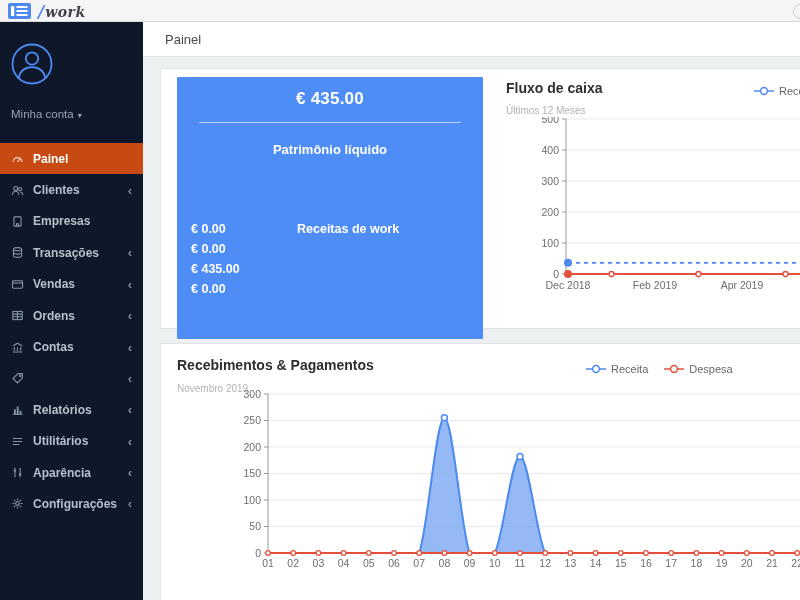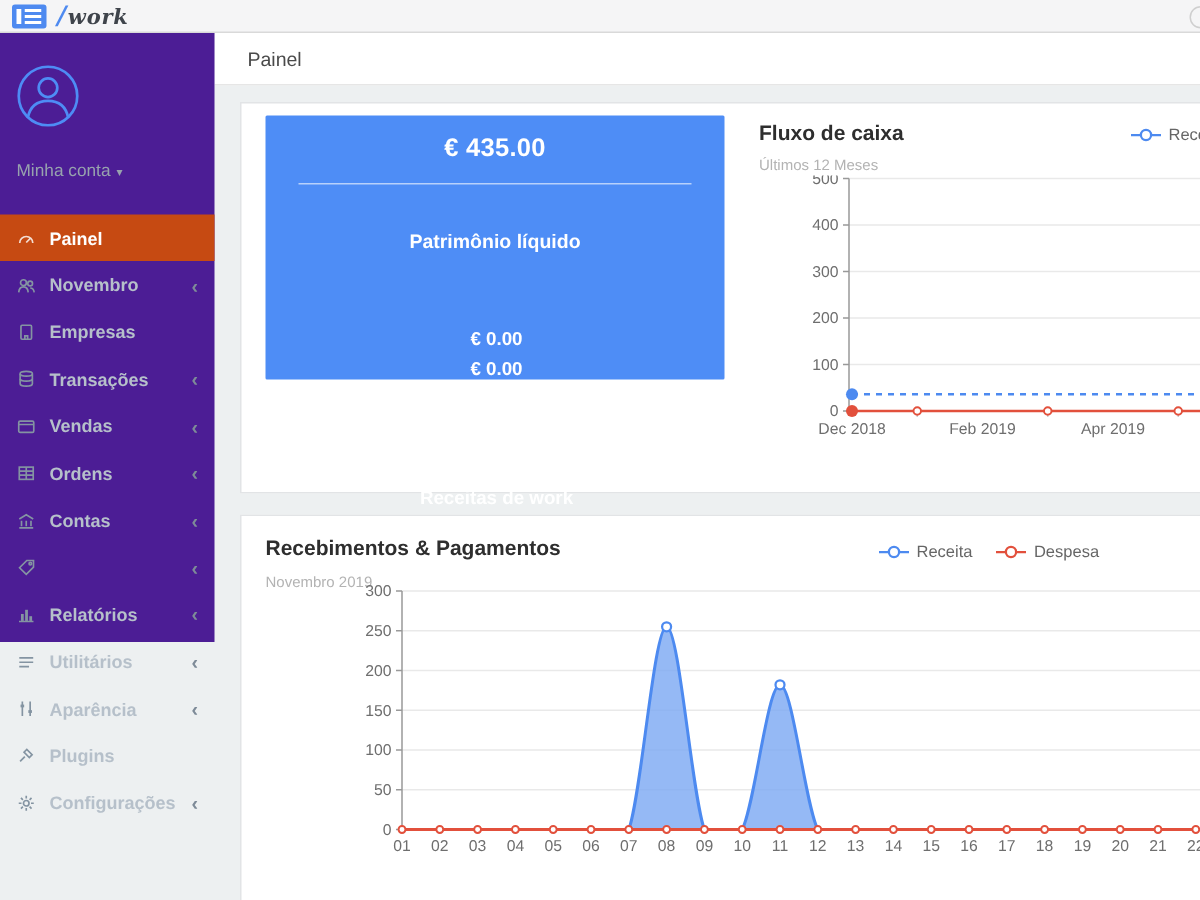--- a/index.html
+++ b/index.html
@@ -13,21 +13,21 @@
   .toggle{position:absolute;left:8px;top:3px;width:23px;height:16px;background:#4e8af0;
     border:none;border-radius:2px;padding:0;cursor:pointer;}
   .logo{position:absolute;left:38px;top:0;height:38px;line-height:22px;
     font-family:"DejaVu Serif","Liberation Serif",serif;font-style:italic;font-weight:bold;}
   .logo .slash{color:#4e8af0;font-size:17px;margin-right:1px;}
   .logo .word{color:#3f444b;font-size:14px;letter-spacing:.5px;}
   .hdr-avatar{position:absolute;right:-8px;top:4px;width:15px;height:15px;border-radius:50%;
     border:1.5px solid #cfcfcf;background:#f5f5f6;}
 
   
-  .sidebar{position:absolute;left:0;top:22px;width:143px;height:406px;background:#4c1d95;z-index:20;}
+  .sidebar{position:absolute;left:0;top:22px;width:143px;height:578px;background:#0f172a;z-index:20;}
   .avatar{position:absolute;left:10px;top:20px;width:44px;height:44px;}
   .account{position:absolute;left:11px;top:86px;font-size:11.5px;color:#97a2ae;cursor:pointer;}
   .account .caret{font-size:8px;margin-left:4px;color:#97a2ae;}
   .menu{position:absolute;left:0;top:121px;right:0;}
   .mitem{display:flex;align-items:center;height:31.4px;padding:0 11px;color:#b6c0ca;
     font-size:12px;font-weight:bold;cursor:pointer;text-decoration:none;}
   .mitem .mi{width:13px;height:13px;margin-right:9px;color:#8494a2;flex:0 0 13px;}
   .mitem .mi *{stroke:currentColor;fill:none;stroke-width:1.2;}
   .mitem .mi .f{fill:currentColor;stroke:none;}
   .mitem .chev{margin-left:auto;color:#7e8b98;font-size:13px;line-height:1;}
@@ -37,27 +37,27 @@
   
   .crumbbar{position:absolute;left:143px;top:22px;width:657px;height:35px;background:#fff;
     border-bottom:1px solid #e6e6e6;z-index:5;}
   .crumb{position:absolute;left:22px;top:0;line-height:35px;font-size:13px;color:#4a4a4a;}
 
   .card{position:absolute;background:#fff;border:1px solid #e2e4e6;}
   .card1{left:160px;top:68px;width:700px;height:261px;}
   .card2{left:160px;top:343px;width:700px;height:290px;}
 
   
-  .bluepanel{position:absolute;left:16px;top:8px;width:306px;height:176px;background:#4e8df6;
+  .bluepanel{position:absolute;left:16px;top:8px;width:306px;height:262px;background:#4e8df6;
     border-radius:1px;color:#fff;}
   .bp-total{padding-top:12px;text-align:center;font-size:17px;font-weight:bold;letter-spacing:.2px;}
   .bp-hr{border:none;border-top:1px solid rgba(255,255,255,.6);margin:13px 22px 0 22px;}
-  .bp-title{margin-top:30px;text-align:center;font-size:13px;font-weight:bold;}
+  .bp-title{margin-top:19px;text-align:center;font-size:13px;font-weight:bold;}
   .bp-rows{position:absolute;left:14px;right:12px;top:142px;}
-  .bp-row{display:flex;height:20px;align-items:center;font-size:12.5px;font-weight:bold;flex-direction:column;}
+  .bp-row{display:flex;height:20px;align-items:center;font-size:12.5px;font-weight:bold;}
   .bp-val{flex:0 0 106px;}
   .bp-lab{flex:1;}
 
   
   .ctitle{font-size:14px;font-weight:bold;color:#2e2e2e;}
   .csub{font-size:10px;color:#b3b3b3;margin-top:4px;}
   .chartblock{position:absolute;left:340px;top:0;width:360px;height:100%;}
   .chartblock .ctitle{position:absolute;left:5px;top:11px;}
   .chartblock .csub{position:absolute;left:5px;top:32px;}
   .legend{position:absolute;white-space:nowrap;}
@@ -109,21 +109,21 @@
         </svg>
         <span class="mlabel">Painel</span>
       </a>
       <a class="mitem">
         <svg class="mi" viewBox="0 0 14 14">
           <circle cx="5" cy="4.8" r="2.1"></circle>
           <path d="M1.6 11.8c.2-2.6 1.6-4 3.4-4s3.2 1.4 3.4 4"></path>
           <circle cx="9.8" cy="5.4" r="1.7"></circle>
           <path d="M9.8 8.6c1.7 0 2.7 1.2 2.9 3.2"></path>
         </svg>
-        <span class="mlabel">Novembro</span>
+        <span class="mlabel">Clientes</span>
         <span class="chev">‹</span>
       </a>
       <a class="mitem">
         <svg class="mi" viewBox="0 0 14 14">
           <rect x="3.2" y="2" width="7.6" height="10" rx=".8"></rect>
           <path d="M6 12V9.6h2V12"></path>
         </svg>
         <span class="mlabel">Empresas</span>
       </a>
       <a class="mitem">
@@ -184,27 +184,20 @@
         <span class="chev">‹</span>
       </a>
       <a class="mitem">
         <svg class="mi" viewBox="0 0 14 14">
           <path d="M4.2 1.8v10.4M9.8 1.8v10.4"></path>
           <rect class="f" x="2.9" y="4" width="2.6" height="2"></rect>
           <rect class="f" x="8.5" y="8" width="2.6" height="2"></rect>
         </svg>
         <span class="mlabel">Aparência</span>
         <span class="chev">‹</span>
-      </a>
-      <a class="mitem">
-        <svg class="mi" viewBox="0 0 14 14">
-          <path d="M2.6 11.4l3.4-3.4"></path>
-          <path d="M5.4 4.8l3.8 3.8 2-2L7.4 2.8z"></path>
-        </svg>
-        <span class="mlabel">Plugins</span>
       </a>
       <a class="mitem">
         <svg class="mi" viewBox="0 0 14 14">
           <circle cx="7" cy="7" r="2"></circle>
           <path d="M7 1.6v2M7 10.4v2M1.6 7h2M10.4 7h2M3.2 3.2l1.4 1.4M9.4 9.4l1.4 1.4M10.8 3.2L9.4 4.6M4.6 9.4l-1.4 1.4"></path>
         </svg>
         <span class="mlabel">Configurações</span>
         <span class="chev">‹</span>
       </a>
     </nav>

